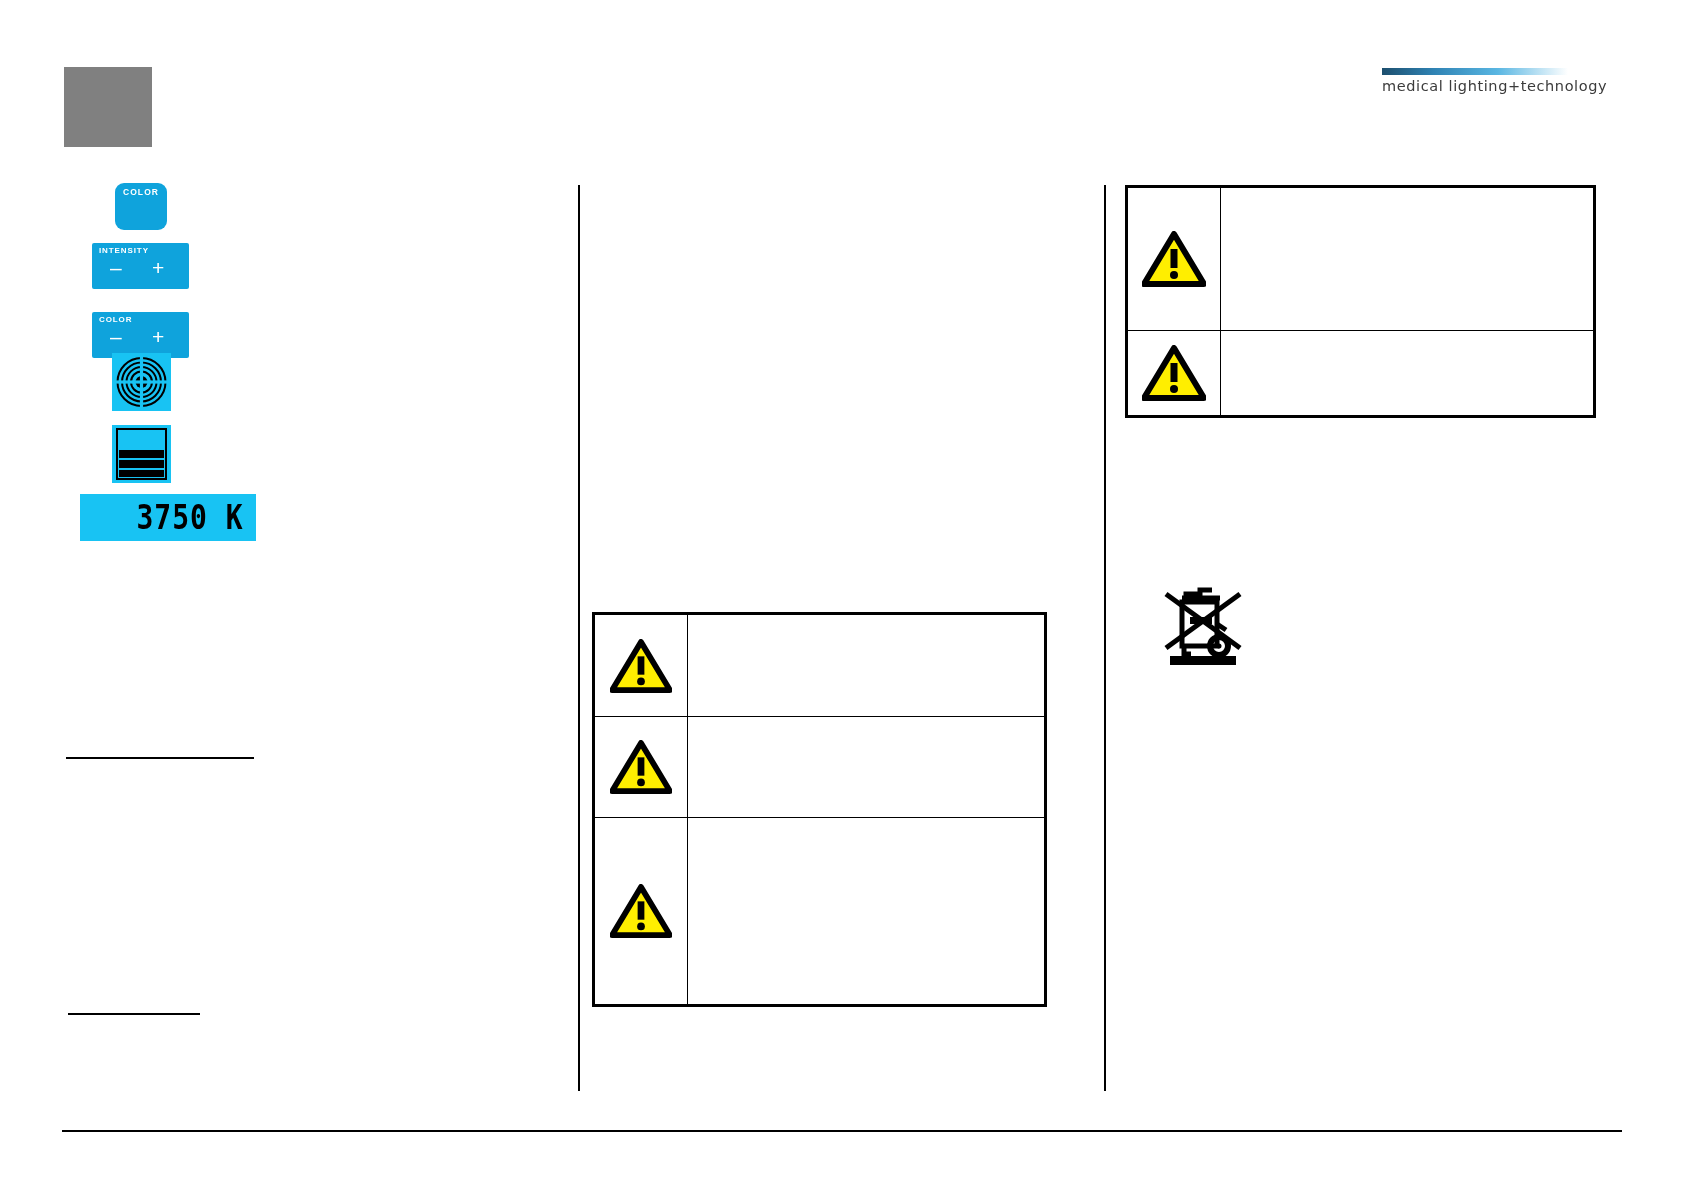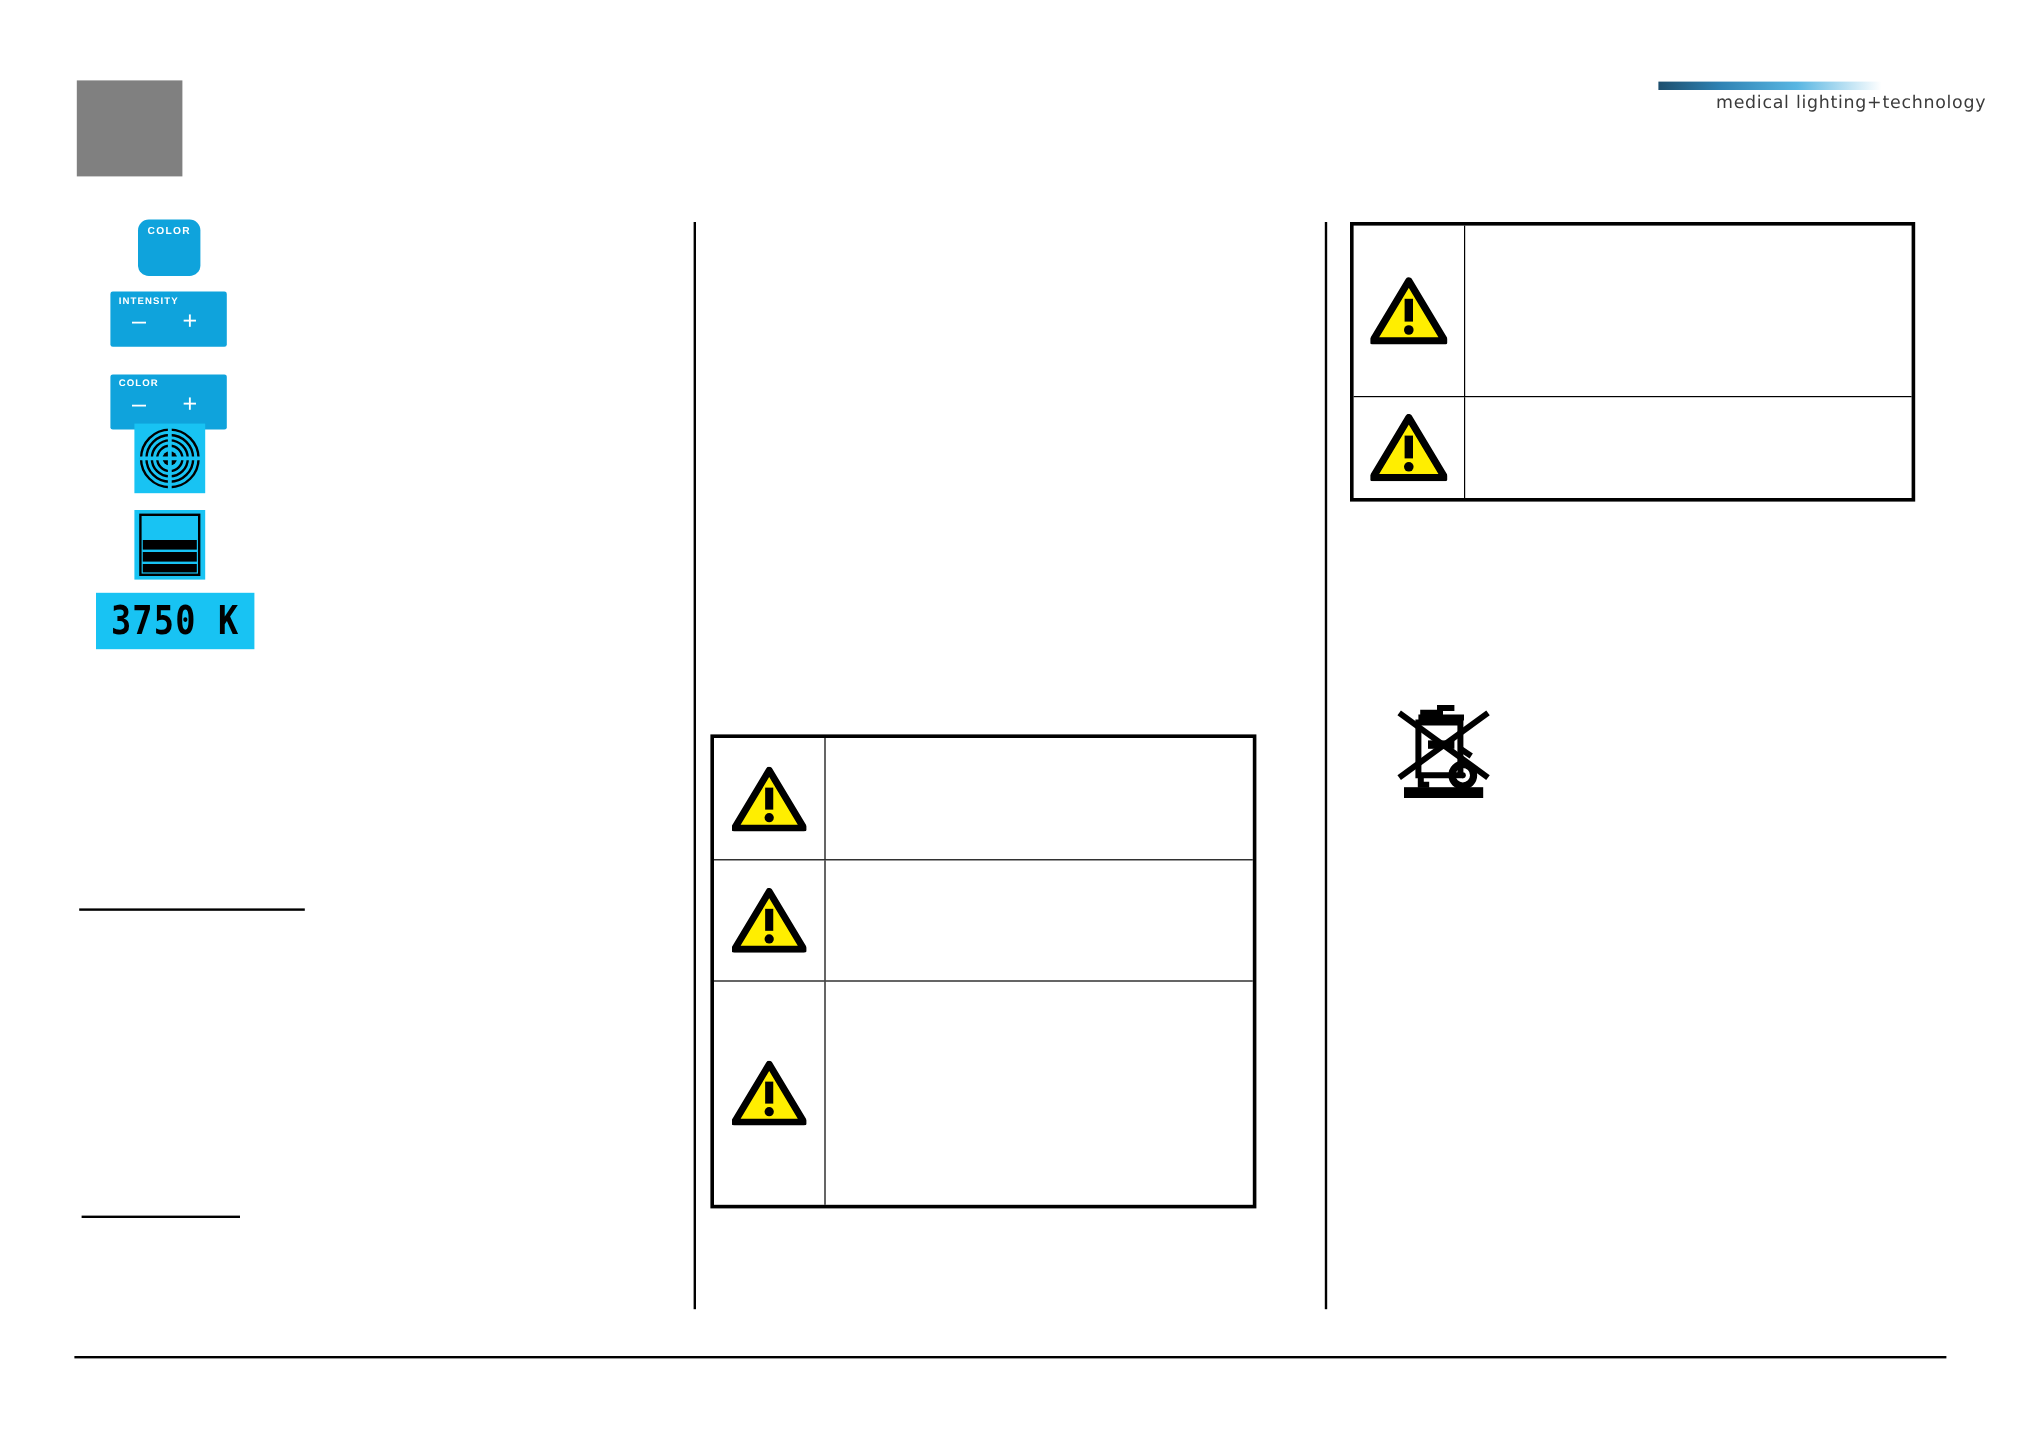--- a/index.html
+++ b/index.html
@@ -103,20 +103,21 @@
   #lcd-display {
     position: absolute;
     left: 80px;
     top: 494px;
     width: 132px;
     height: 47px;
     background: #18C3F3;
     display: flex;
     align-items: center;
     justify-content: center;
+    padding-left: 44px;
   }
   #lcd-display .lcd-text {
     font-family: "DejaVu Sans Mono", monospace;
     font-size: 28px;
     font-weight: 700;
     letter-spacing: 1px;
     color: #000000;
     transform: scaleY(1.18);
   }
 
@@ -174,21 +175,20 @@
     height: 7px;
     background: linear-gradient(to right, #1d4f6e 0%, #2f83b4 28%, #59b6e2 62%, #ffffff 100%);
   }
   #logo .logo-tagline {
     margin-top: 3px;
     font-family: "DejaVu Sans", sans-serif;
     font-size: 14.5px;
     letter-spacing: 0.6px;
     color: #3b3b3b;
     white-space: nowrap;
-    margin-left: 48px;
   }
 
   
   .warn-table {
     position: absolute;
     border: 3px solid #000000;
     box-sizing: border-box;
     background: #ffffff;
   }
   .warn-row {

